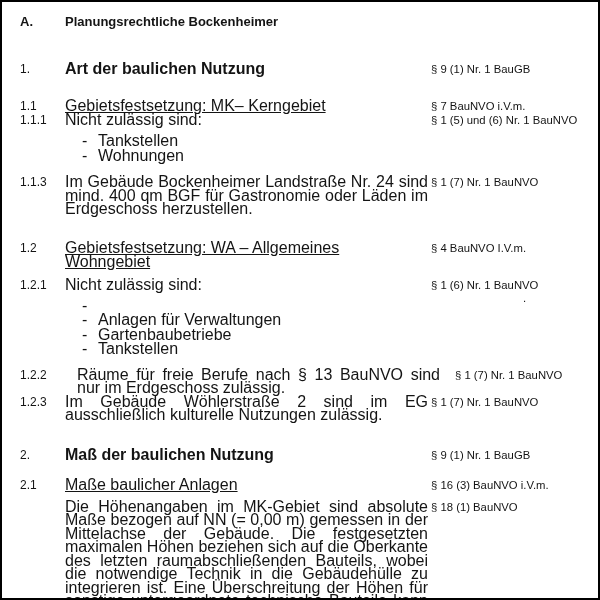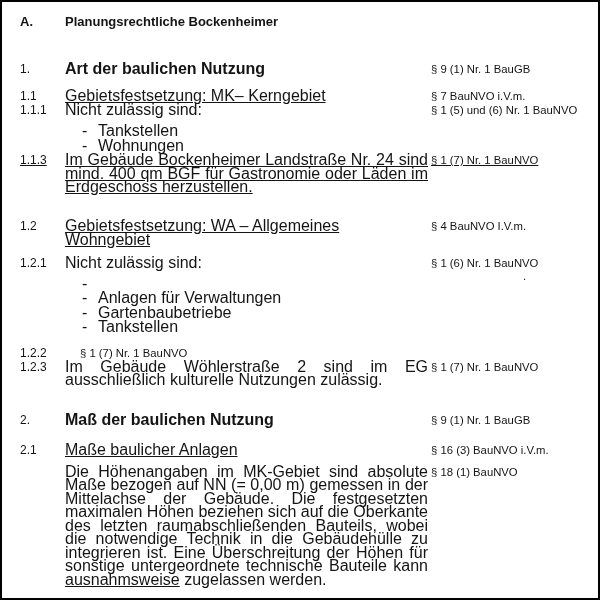--- a/index.html
+++ b/index.html
@@ -23,23 +23,23 @@
   .list { margin-top:7px; }
   .list-item { display:flex; line-height:14.5px; }
   .dash { padding-left:17px; width:16px; flex:0 0 auto; }
   .ref-note { font-size:11.3px; line-height:13px; padding-left:92px; }
 
   
   #row-a .num, #row-a .content { font-size:13px; font-weight:bold; line-height:15px; }
 
   
   #row-1   { margin-top:33px; }
-  #row-11  { margin-top:13px; }
+  #row-11  { margin-top:23px; }
   #row-111 { }
-  #row-113 { margin-top:0;text-decoration:underline; }
+  #row-113 { margin-top:12px; }
   #row-12  { margin-top:25px; }
   #row-121 { margin-top:9px; }
   #row-122 { margin-top:11px;gap:12px; }
   #row-123 { }
   #row-2   { margin-top:26px; }
   #row-21  { margin-top:16px; }
   #row-21body { margin-top:8px; }
 </style>
 </head>
 <body>
@@ -116,20 +116,23 @@
               <span>Tankstellen</span>
             </div>
           </div></div>
         <div class="ref">
           <div>§ 1 (6) Nr. 1 BauNVO</div>
           <div class="ref-note">.</div>
         </div>
       </div>
       <div class="row" id="row-122">
         <div class="num">1.2.2</div>
+        <div class="content">
+          <div class="body-text"><span>Räume für freie Berufe nach § 13 BauNVO sind nur im Erdgeschoss zulässig.</span></div>
+        </div>
         <div class="ref">
           <div>§ 1 (7) Nr. 1 BauNVO</div>
         </div>
       </div>
       <div class="row" id="row-123">
         <div class="num">1.2.3</div>
         <div class="content">
           <div class="body-text"><span>Im Gebäude Wöhlerstraße 2 sind im EG ausschließlich kulturelle Nutzungen zulässig.</span></div>
         </div>
         <div class="ref">

